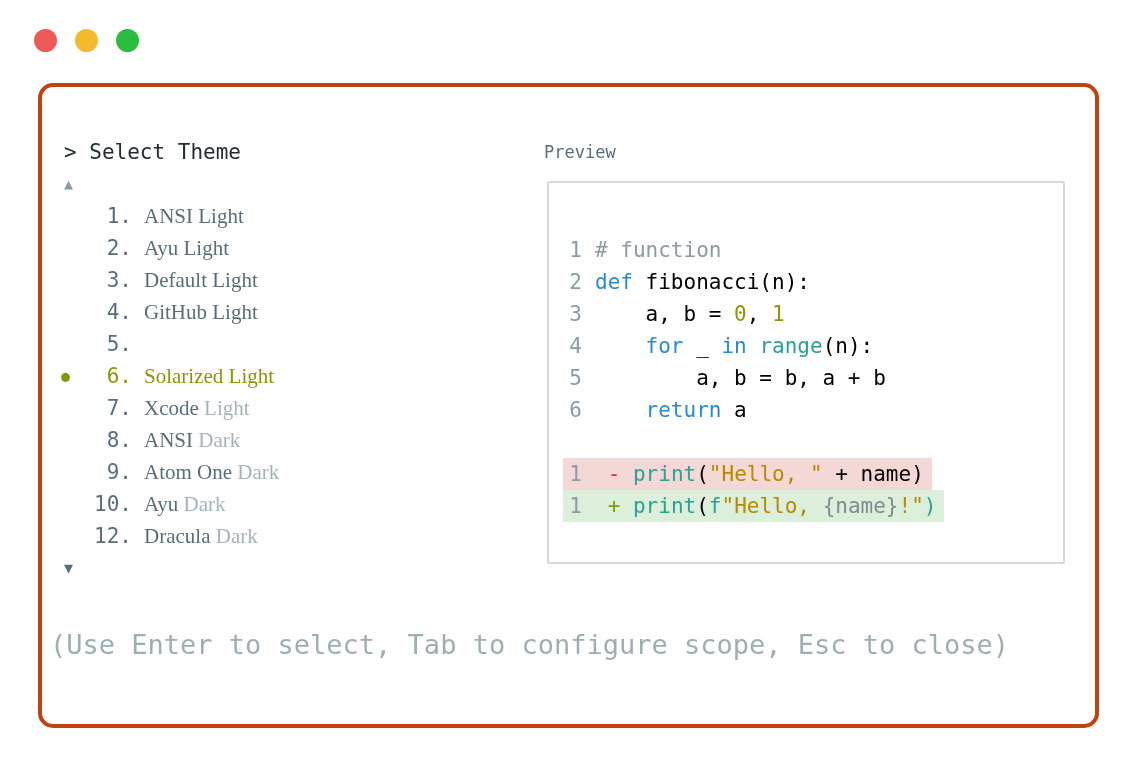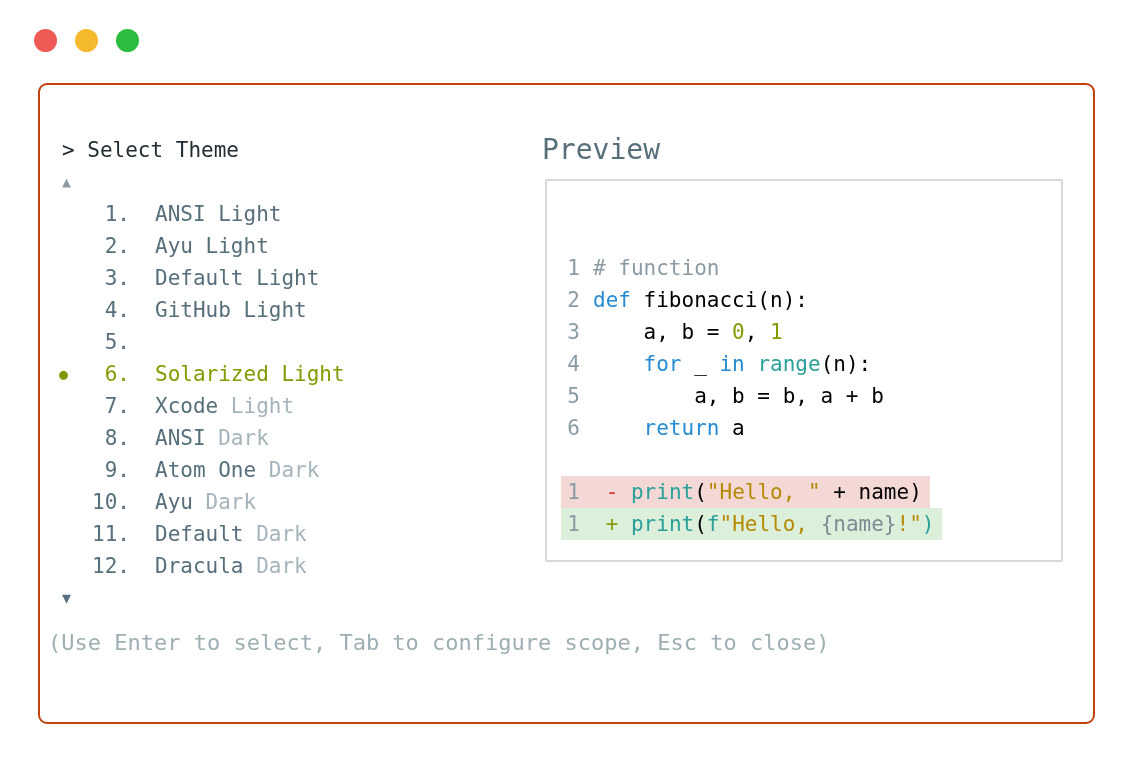--- a/index.html
+++ b/index.html
@@ -4,47 +4,47 @@
 <style>
   html,body{margin:0;padding:0;background:#ffffff;width:1129px;height:757px;overflow:hidden;}
   body{font-family:"DejaVu Sans Mono","Liberation Mono",monospace;}
 
   
   .traffic{position:absolute;left:34px;top:29px;display:flex;gap:18px;}
   .light{width:23px;height:23px;border-radius:50%;}
 
   
   .panel{position:absolute;left:38px;top:83px;width:1053px;height:637px;
-         border:2px solid #c2410c;border-radius:9px;background:#fff;}
+         border:4px solid #c2410c;border-radius:15px;background:#fff;}
 
   
   .leftcol{position:absolute;left:19px;top:49px;width:470px;font-size:21px;line-height:32px;}
   .row{height:32px;white-space:pre;display:flex;align-items:center;}
   .prompt-row{color:#222d33;padding-left:3px;}
   .arrow-row{padding-left:3px;font-size:15px;}
   .up-arrow{color:#8b9ba4;}
   .down-arrow{color:#55707e;}
   .theme-row{cursor:default;}
   .bullet-cell{width:20px;font-size:15px;color:#7f9a08;}
   .num-cell{width:51px;text-align:right;color:#566f7b;}
-  .name-cell{margin-left:25px;color:#566f7b;}
+  .name-cell{margin-left:12px;color:#566f7b;font-family:Liberation Serif, serif;}
   .variant{color:#a4b4bb;}
   .theme-row.selected .num-cell,
   .theme-row.selected .name-cell,
   .theme-row.selected .variant{color:#859900;}
 
-  .footer{position:absolute;left:8px;top:542px;font-size:22px;line-height:32px;
+  .footer{position:absolute;left:8px;top:542px;font-size:27px;line-height:32px;
           color:#9dafb3;white-space:pre;}
 
   
   .preview-label{position:absolute;left:502px;top:49px;height:32px;line-height:32px;
-                 font-size:28px;color:#566f7b;}
+                 font-size:17px;color:#566f7b;}
   .preview-box{position:absolute;left:505px;top:94px;width:518px;height:383px;
                border:2px solid #d6d9db;border-radius:2px;background:#fff;box-sizing:border-box;}
-  .code{position:absolute;left:20px;top:51px;font-size:21px;line-height:32px;margin-top:20px;}
+  .code{position:absolute;left:20px;top:51px;font-size:21px;line-height:32px;}
   .code-line{height:32px;white-space:pre;width:fit-content;}
   .code-line .ln{display:inline-block;width:13px;text-align:right;color:#8b9ba4;margin-right:13px;}
   .code-line.removed{background:#f3d8d6;margin-left:-6px;padding:0 8px 0 6px;}
   .code-line.added{background:#dcefdb;margin-left:-6px;padding:0 8px 0 6px;}
   .spacer-line{height:32px;}
 
   
   .tk-base{color:#000000;}
   .tk-comment{color:#8b9ba4;}
   .tk-kw{color:#268bd2;}
@@ -73,21 +73,20 @@
         <div class="row theme-row"><span class="bullet-cell"></span><span class="num-cell">1.</span><span class="name-cell">ANSI Light</span></div>
         <div class="row theme-row"><span class="bullet-cell"></span><span class="num-cell">2.</span><span class="name-cell">Ayu Light</span></div>
         <div class="row theme-row"><span class="bullet-cell"></span><span class="num-cell">3.</span><span class="name-cell">Default Light</span></div>
         <div class="row theme-row"><span class="bullet-cell"></span><span class="num-cell">4.</span><span class="name-cell">GitHub Light</span></div>
         <div class="row theme-row"><span class="bullet-cell"></span><span class="num-cell">5.</span></div>
         <div class="row theme-row selected"><span class="bullet-cell">●</span><span class="num-cell">6.</span><span class="name-cell">Solarized Light</span></div>
         <div class="row theme-row"><span class="bullet-cell"></span><span class="num-cell">7.</span><span class="name-cell">Xcode <span class="variant">Light</span></span></div>
         <div class="row theme-row"><span class="bullet-cell"></span><span class="num-cell">8.</span><span class="name-cell">ANSI <span class="variant">Dark</span></span></div>
         <div class="row theme-row"><span class="bullet-cell"></span><span class="num-cell">9.</span><span class="name-cell">Atom One <span class="variant">Dark</span></span></div>
         <div class="row theme-row"><span class="bullet-cell"></span><span class="num-cell">10.</span><span class="name-cell">Ayu <span class="variant">Dark</span></span></div>
-        <div class="row theme-row"><span class="bullet-cell"></span><span class="num-cell">11.</span><span class="name-cell">Default <span class="variant">Dark</span></span></div>
         <div class="row theme-row"><span class="bullet-cell"></span><span class="num-cell">12.</span><span class="name-cell">Dracula <span class="variant">Dark</span></span></div>
       </div>
     <div class="row arrow-row down-arrow">▼</div>
   </div>
 
   <div class="preview-label">Preview</div>
 
   <div class="preview-box">
     <div class="code" id="code-block">
         <div class="code-line"><span class="ln">1</span><span class="tk-comment"># function</span></div>

